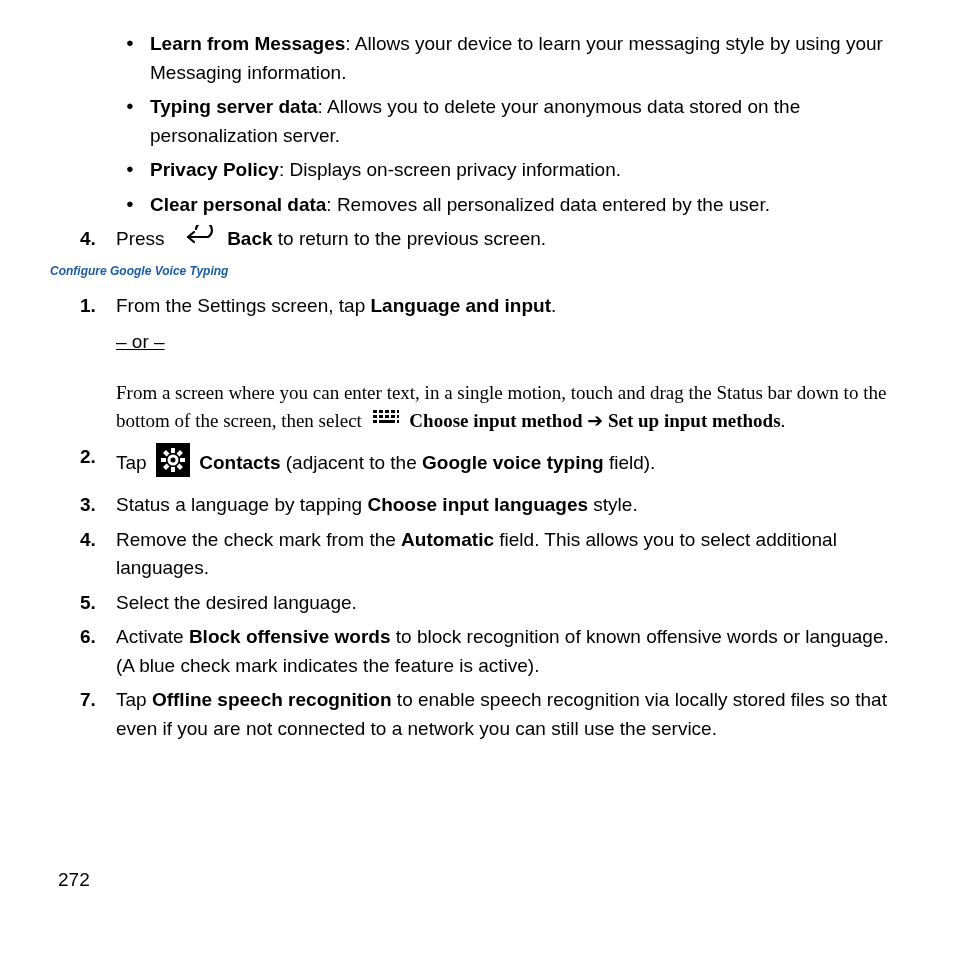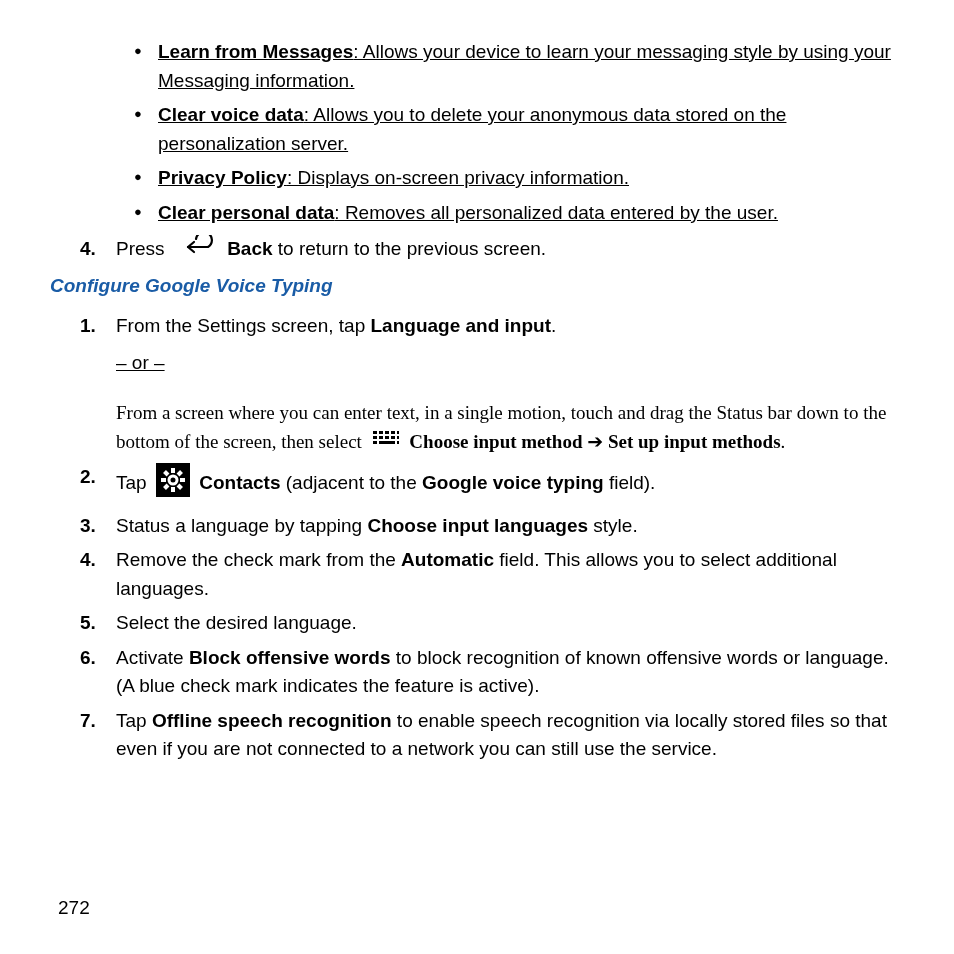--- a/index.html
+++ b/index.html
@@ -14,45 +14,44 @@
       box-sizing: border-box;
     }
     .page {
       padding: 30px 50px 30px 50px;
     }
     .heading {
       font-weight: bold;
       font-style: italic;
       color: #1a5ca6;
       margin: 4px 0 12px 0;
-      font-size: 19px;
+      font-size: 12px;
     }
     ol {
       margin: 0;
       padding: 0;
       list-style: none;
       counter-reset: step;
     }
     ol > li {
       counter-increment: step;
       position: relative;
       padding-left: 66px;
       margin-bottom: 6px;
     }
     ol > li::before {
       content: counter(step) ".";
       position: absolute;
       left: 30px;
       font-weight: bold;
     }
     ul {
-      margin: 8px;
+      margin: 0;
       padding: 0;
       list-style: none;
-      text-decoration: underline;
     }
     ul > li {
       position: relative;
       padding-left: 100px;
       margin-bottom: 6px;
     }
     ul > li::before {
       content: "●";
       position: absolute;
       left: 76px;
@@ -73,38 +72,38 @@
       font-family: Liberation Serif, serif;
     }
     .or-line {
       display: block;
       margin: 8px 0;
       text-decoration: underline;
     }
     .page-number {
       position: absolute;
       left: 58px;
-      bottom: 32px;
+      bottom: 60px;
       font-size: 19px;
     }
     ol.continued {
       counter-reset: step 3;
     }
   </style>
 </head>
 <body>
 
 <div class="page">
 
   <ul>
     <li>
       <span class="bold">Learn from Messages</span><span>: Allows your device to learn your messaging style by using your Messaging information.</span>
     </li>
     <li>
-      <span class="bold">Clear voice data</span><span>: Allows you to delete your anonymous data stored on the personalization server.</span>
+      <span class="bold">Typing server data</span><span>: Allows you to delete your anonymous data stored on the personalization server.</span>
     </li>
     <li>
       <span class="bold">Privacy Policy</span><span>: Displays on-screen privacy information.</span>
     </li>
     <li>
       <span class="bold">Clear personal data</span><span>: Removes all personalized data entered by the user.</span>
     </li>
   </ul>
 
   <ol class="continued">

